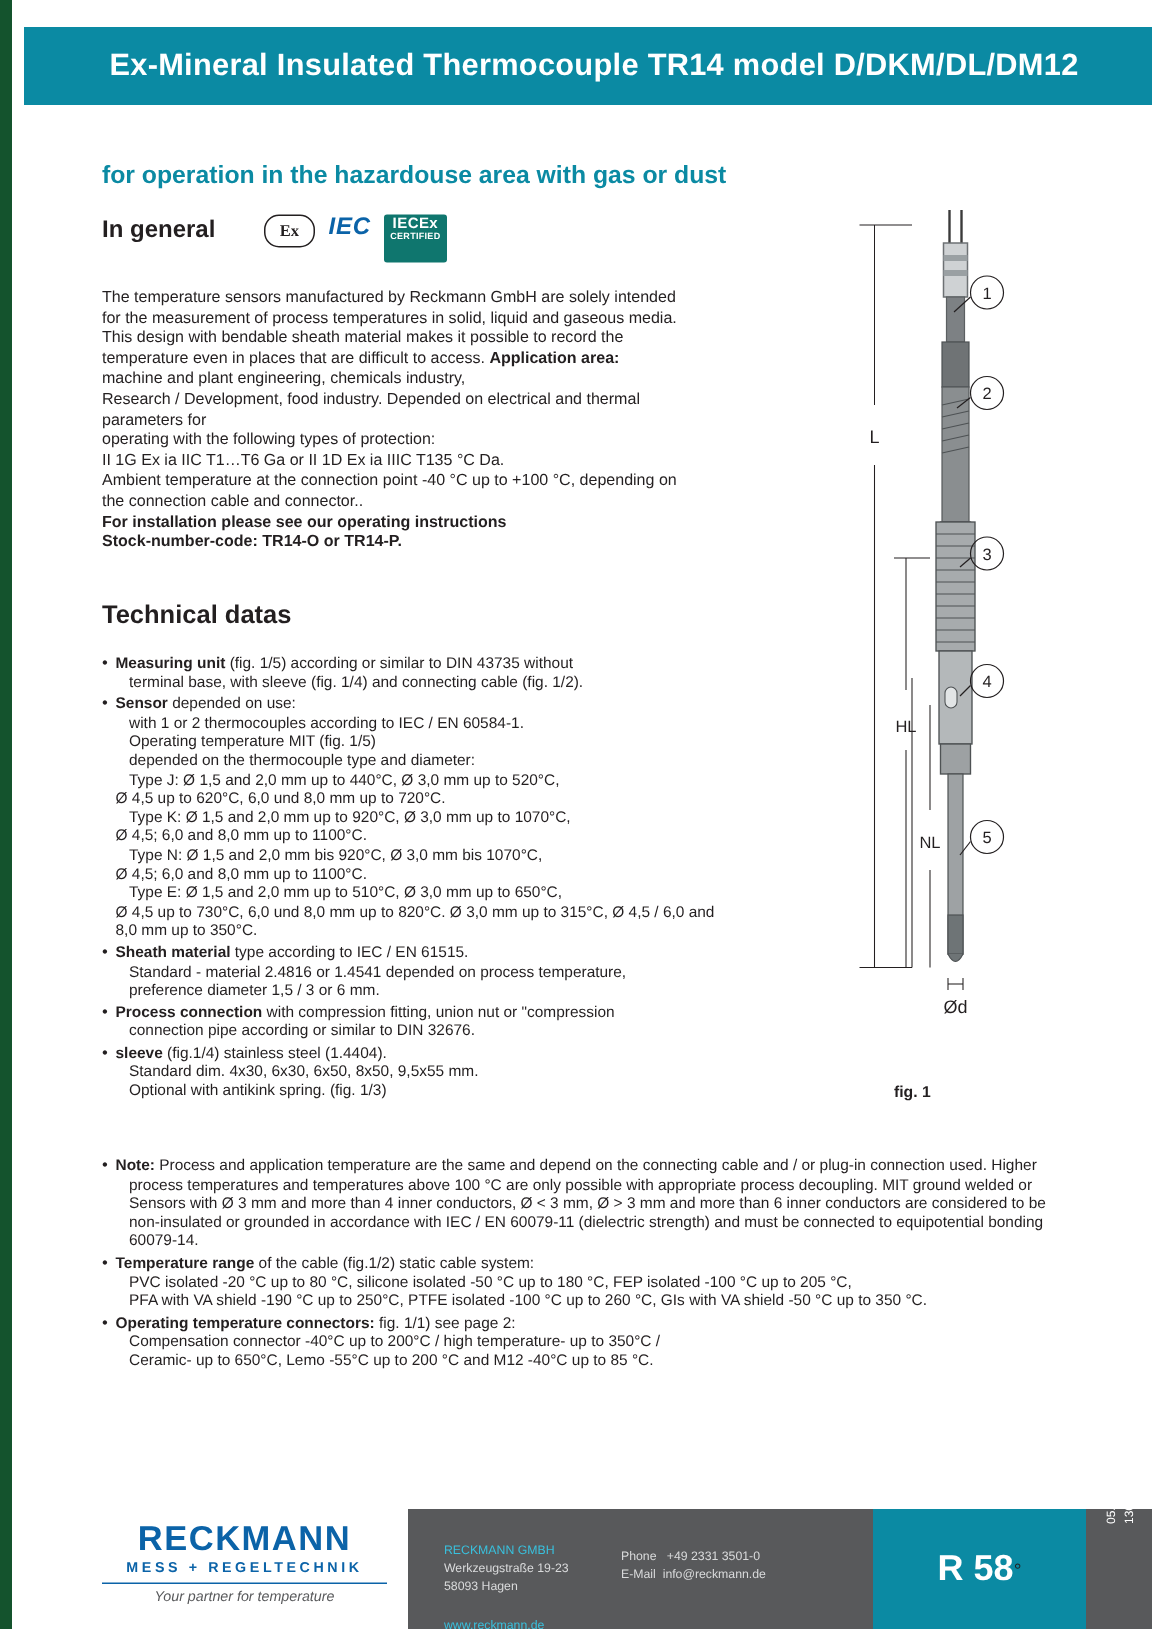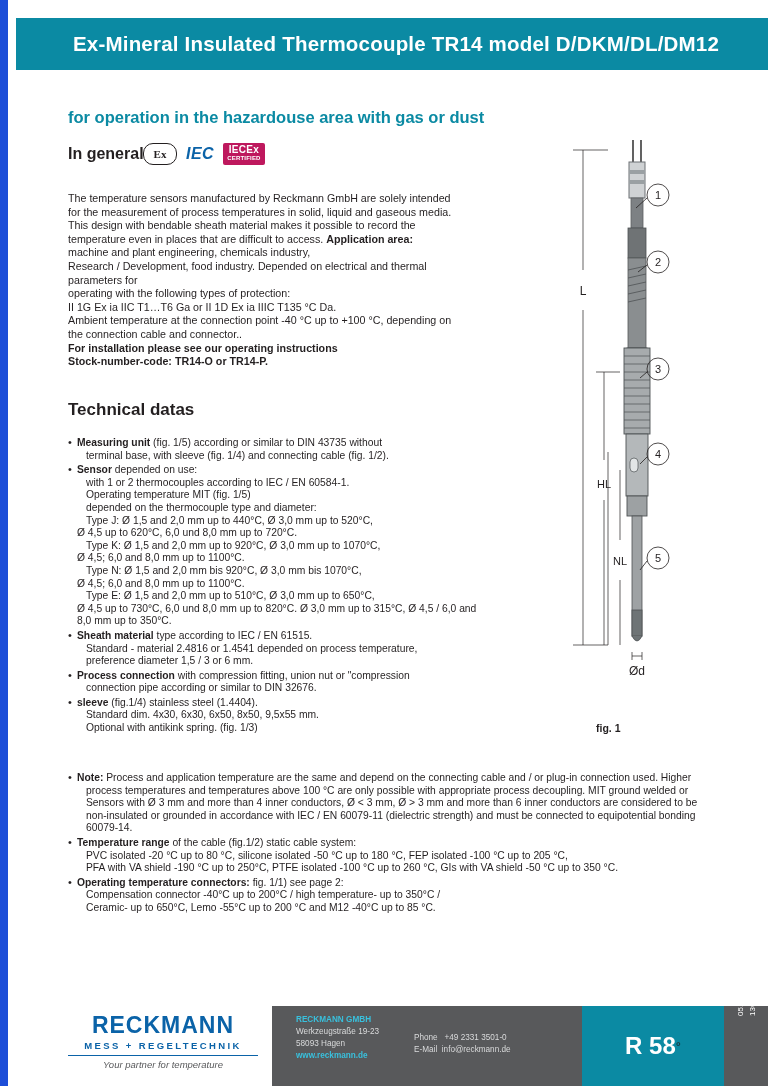--- a/index.html
+++ b/index.html
@@ -6,21 +6,21 @@
   body{
     width:768px;height:1086px;
     background:#ffffff;
     font-family:"Liberation Sans", sans-serif;
     color:#231f20;
     position:relative;
     overflow:hidden;
   }
   .page{
     position:absolute;left:0;top:0;width:624px;height:1086px;
-    border-left:8px solid #1d4ed8;
+    border-left:8px solid #14532d;
     box-sizing:border-box;
     background:#fff;
   }
   
   .header{
     position:absolute;left:8px;top:18px;width:760px;height:52px;
     background:#0b8aa3;
     display:flex;align-items:center;justify-content:center;
   }
   .header h1{
@@ -29,34 +29,34 @@
   
   .subtitle{
     position:absolute;left:60px;top:108px;width:540px;
     color:#0b8aa3;font-size:16.5px;font-weight:bold;
   }
   .in-general{
     position:absolute;left:60px;top:145px;
     font-size:16px;font-weight:bold;color:#231f20;
   }
   .marks{
-    position:absolute;left:135px;top:143px;display:flex;align-items:center;gap:9px;
+    position:absolute;left:168px;top:143px;display:flex;align-items:flex-start;gap:9px;
   }
   .ex-mark{
     width:32px;height:20px;border:1.6px solid #231f20;border-radius:10px;
     display:flex;align-items:center;justify-content:center;
     font-size:11px;font-weight:bold;font-family:"Liberation Serif",serif;
   }
   .iec-mark{
     color:#0b63a8;font-size:16px;font-weight:bold;font-style:italic;
     letter-spacing:.5px;
   }
   .iecex-mark{
-    background:#be185d;color:#fff;font-size:11px;font-weight:bold;
-    padding:2px 4px 4px 4px;border-radius:2px;line-height:1.0;
+    background:#0f766e;color:#fff;font-size:11px;font-weight:bold;
+    padding:2px 4px 14px 4px;border-radius:2px;line-height:1.0;
     display:flex;flex-direction:column;align-items:center;
   }
   .iecex-mark .top{font-size:10px;letter-spacing:.3px;}
   .iecex-mark .bot{font-size:6px;letter-spacing:.2px;}
   
   .intro{
     position:absolute;left:60px;top:192px;width:400px;
     font-size:10.7px;line-height:13.6px;color:#231f20;
   }
   .intro b{font-weight:bold;}
@@ -101,21 +101,21 @@
   .logo{
     position:absolute;left:50px;top:1012px;width:210px;text-align:center;
   }
   .logo .r1{color:#0b63a8;font-size:23px;font-weight:bold;letter-spacing:1px;}
   .logo .r2{color:#0b63a8;font-size:9.5px;font-weight:bold;letter-spacing:2.4px;margin-top:1px;}
   .logo .rule{height:1px;background:#0b63a8;margin:4px 10px 3px 10px;}
   .logo .r3{color:#58595b;font-size:9.5px;font-style:italic;}
   .faddr{
     position:absolute;left:288px;top:1014px;color:#d9dadb;font-size:8.2px;line-height:12px;
   }
-  .faddr .cyan{color:#39c0dd;font-weight:bold;}
+  .faddr .cyan{color:#39c0dd;font-weight:normal;margin-top:14px;}
   .fphone{
     position:absolute;left:406px;top:1032px;color:#d9dadb;font-size:8.2px;line-height:12px;
   }
   .rbadge{
     position:absolute;left:574px;top:1006px;width:142px;height:80px;background:#0b8aa3;
     display:flex;align-items:center;justify-content:center;
   }
   .rbadge span{color:#fff;font-size:24px;font-weight:bold;}
   .rbadge sup{font-size:13px;}
   .vdate{

